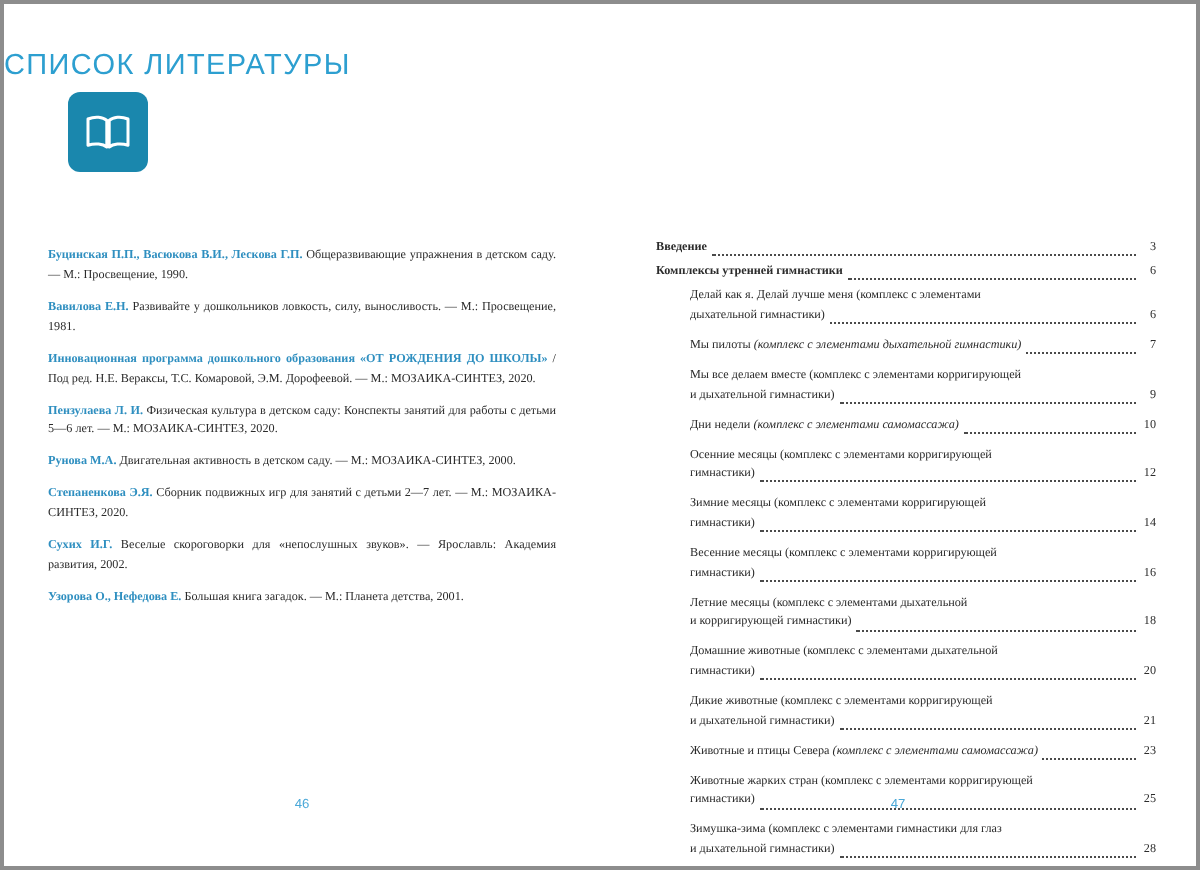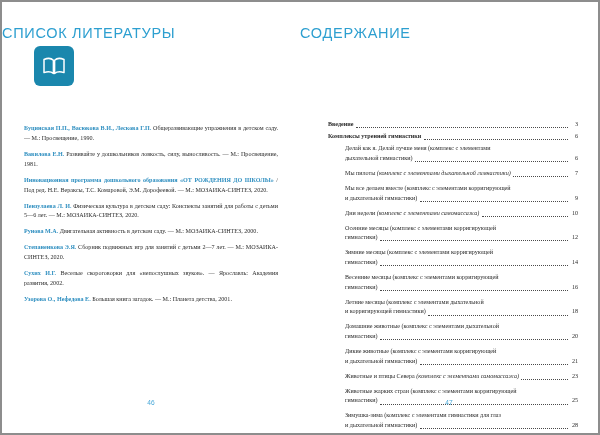--- a/index.html
+++ b/index.html
@@ -156,21 +156,20 @@
         <p class="biblio-entry"><span class="b-author">Степаненкова Э.Я.</span><span class="b-rest"> Сборник подвижных игр для занятий с детьми 2—7 лет. — М.: МОЗАИКА-СИНТЕЗ, 2020.</span></p>
         <p class="biblio-entry"><span class="b-author">Сухих И.Г.</span><span class="b-rest"> Веселые скороговорки для «непослушных звуков». — Ярославль: Академия развития, 2002.</span></p>
         <p class="biblio-entry"><span class="b-author">Узорова О., Нефедова Е.</span><span class="b-rest"> Большая книга загадок. — М.: Планета детства, 2001.</span></p>
       </div>
 
     <div class="folio">46</div>
   </div>
 
   <div class="page page-right">
 
-    <div class="section-header">СОДЕРЖАНИЕ</div>
 
     <div class="toc">
         <div class="toc-row top-level">
           <span class="toc-label"><span class="strong">Введение</span></span>
           <span class="leader"></span>
           <span class="toc-page">3</span>
         </div>
         <div class="toc-row top-level">
           <span class="toc-label"><span class="strong">Комплексы утренней гимнастики</span></span>
           <span class="leader"></span>

